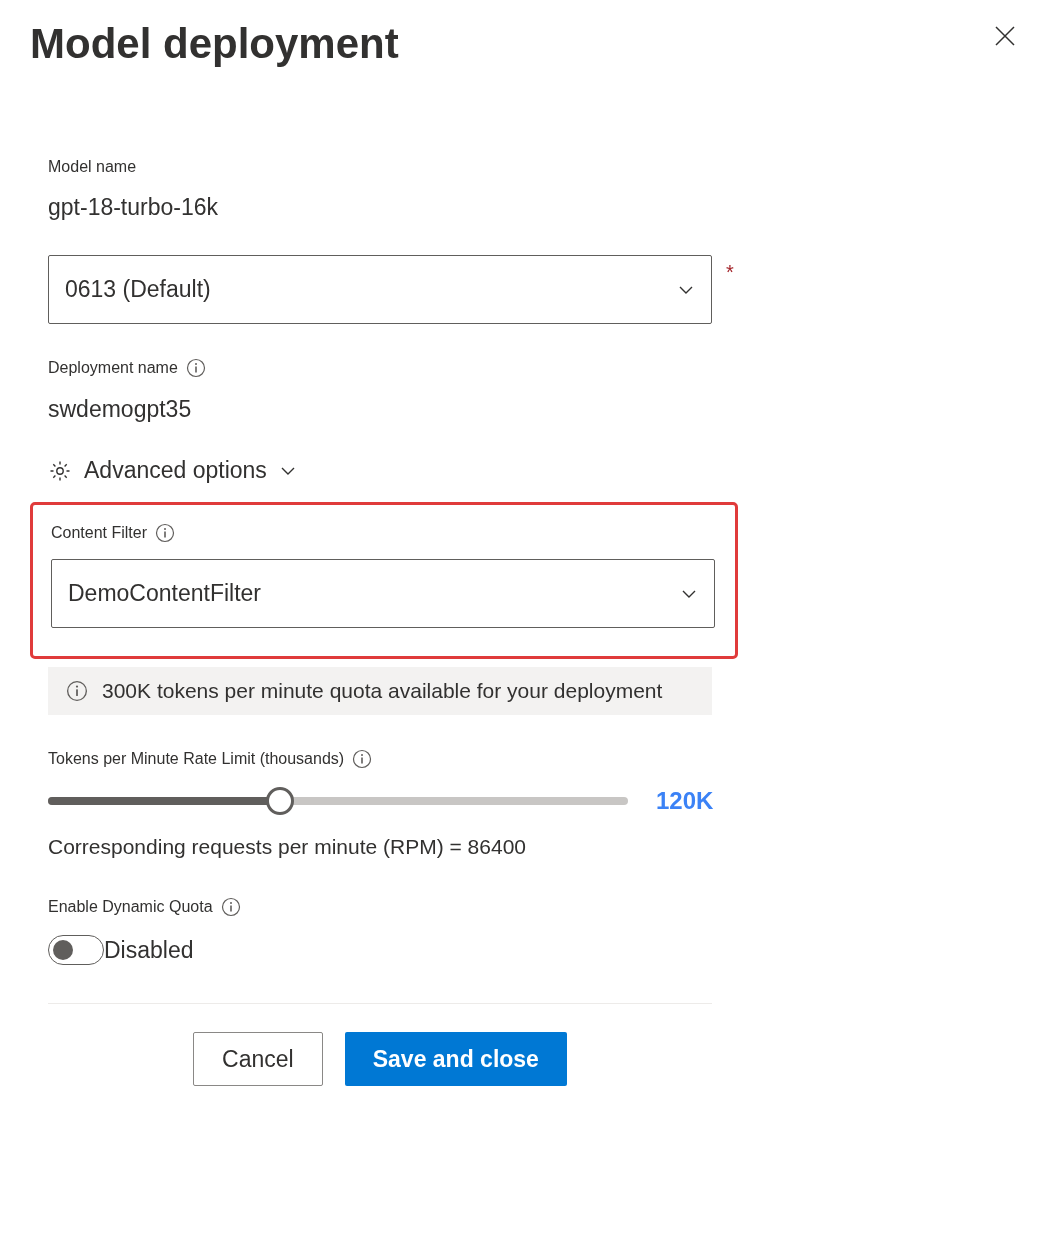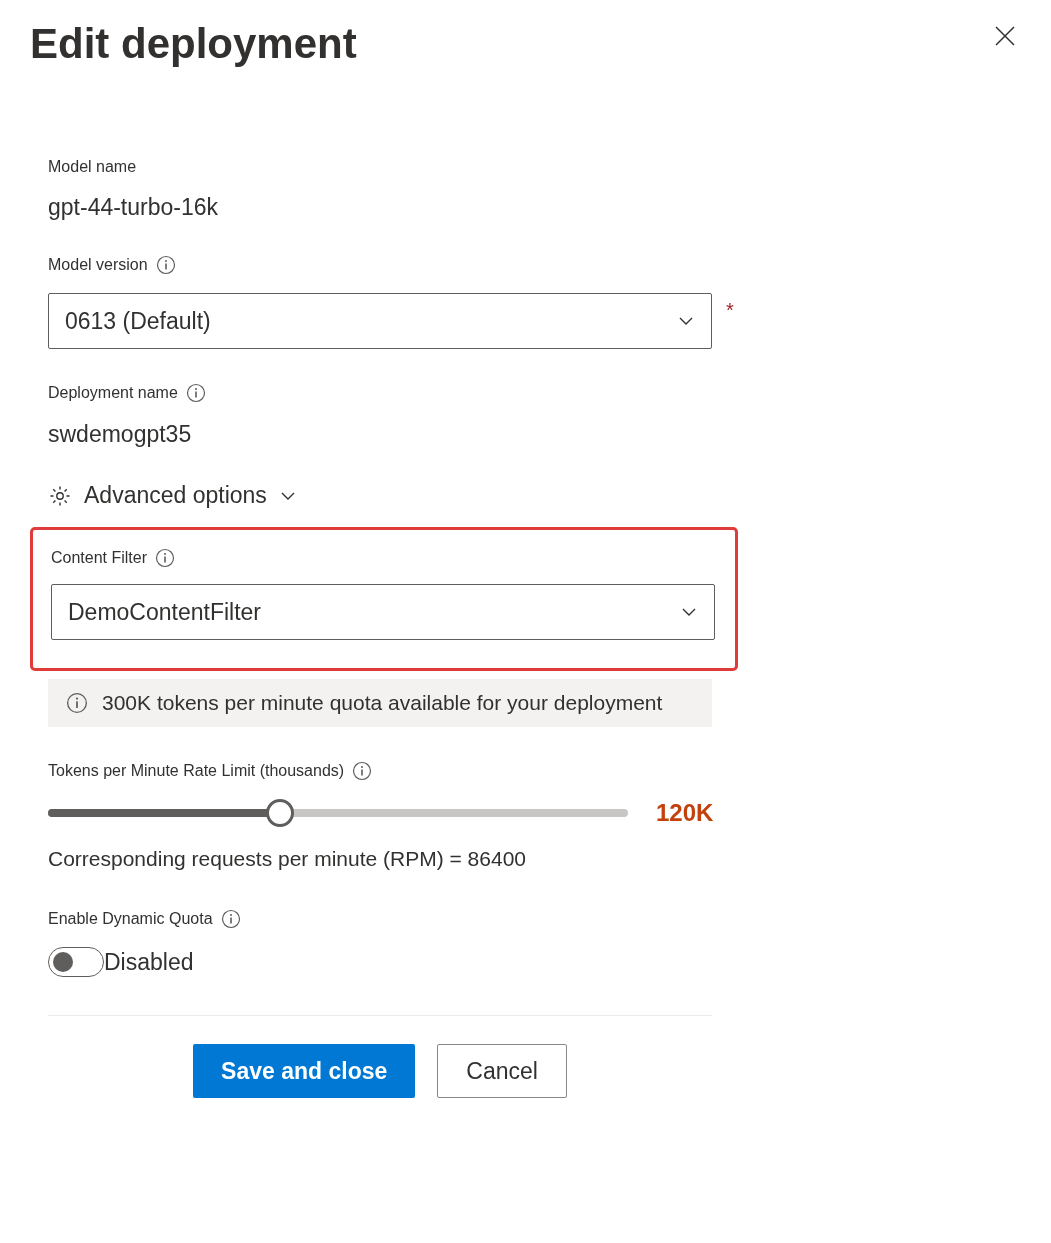--- a/index.html
+++ b/index.html
@@ -59,21 +59,21 @@
   }
   .info-icon svg { display:block; }
 
   .select-row {
     display: flex;
     align-items: center;
     gap: 10px;
   }
   .select-box {
     width: 664px;
-    height: 56px;
+    height: 69px;
     border: 1px solid #605e5c;
     border-radius: 2px;
     display: flex;
     align-items: center;
     justify-content: space-between;
     padding: 0 16px;
     font-size: 23px;
     color: #323130;
     background: #fff;
     cursor: pointer;
@@ -146,21 +146,21 @@
     top: 50%;
     width: 28px; height: 28px;
     background: #fff;
     border: 3px solid #605e5c;
     border-radius: 50%;
     transform: translate(-50%, -50%);
   }
   .slider-value {
     font-size: 24px;
     font-weight: 600;
-    color: #c2410c;
+    color: #3b82f6;
   }
   .rpm-line {
     font-size: 21px;
     color: #323130;
     margin-bottom: 38px;
   }
 
   .toggle-row {
     display: flex;
     align-items: center;
@@ -222,46 +222,36 @@
     color: #323130;
     border: 1px solid #8a8886;
   }
 </style>
 </head>
 <body>
 
 <div class="panel">
 
   <div class="header">
-    <h1>Edit deployment</h1>
+    <h1>Model deployment</h1>
     <span class="close-x">
       <svg width="24" height="24" viewBox="0 0 24 24">
           <path d="M3 3 L21 21 M21 3 L3 21" stroke="#323130" stroke-width="1.5" fill="none"></path>
         </svg>
     </span>
   </div>
 
   <div class="content">
 
     <div class="field-group">
       <div class="field-label">Model name</div>
-      <div class="field-value">gpt-44-turbo-16k</div>
+      <div class="field-value">gpt-18-turbo-16k</div>
     </div>
 
     <div class="field-group">
-      <div class="field-label">
-        <span>Model version</span>
-        <span class="info-icon">
-          <svg width="20" height="20" viewBox="0 0 20 20">
-              <circle cx="10" cy="10" r="8.5" stroke="#605e5c" stroke-width="1.2" fill="none"></circle>
-              <circle cx="10" cy="6" r="1" fill="#605e5c"></circle>
-              <rect x="9.2" y="8.5" width="1.6" height="6" fill="#605e5c"></rect>
-            </svg>
-        </span>
-      </div>
       <div class="select-row">
         <div class="select-box">
           <span>0613 (Default)</span>
           <span class="chevron-down">
             <svg width="18" height="18" viewBox="0 0 18 18">
                 <path d="M3 6 L9 12 L15 6" stroke="#323130" stroke-width="1.4" fill="none"></path>
               </svg>
           </span>
         </div>
         <span class="required-mark">*</span>
@@ -361,18 +351,18 @@
     <div class="toggle-row">
       <div class="toggle">
         <div class="toggle-knob"></div>
       </div>
       <span class="toggle-label">Disabled</span>
     </div>
 
     <hr class="divider">
 
     <div class="button-row">
+      <button class="btn btn-secondary">Cancel</button>
       <button class="btn btn-primary">Save and close</button>
-      <button class="btn btn-secondary">Cancel</button>
     </div>
 
   </div>
 </div>
 
 </body></html>

